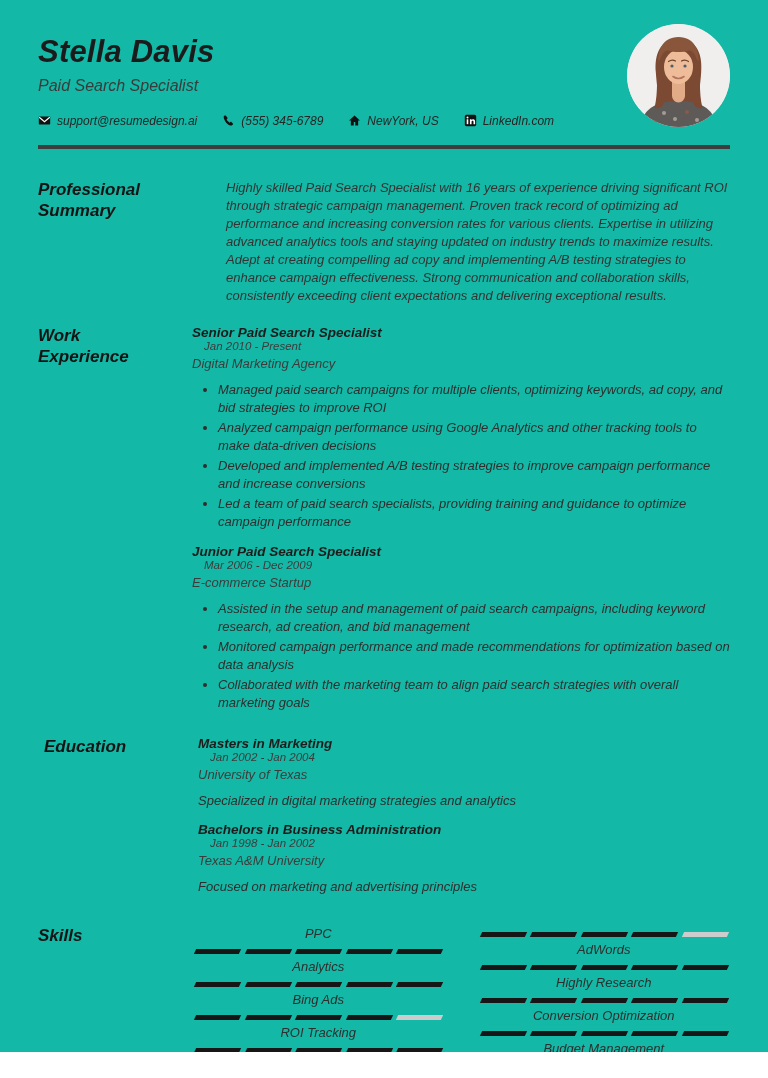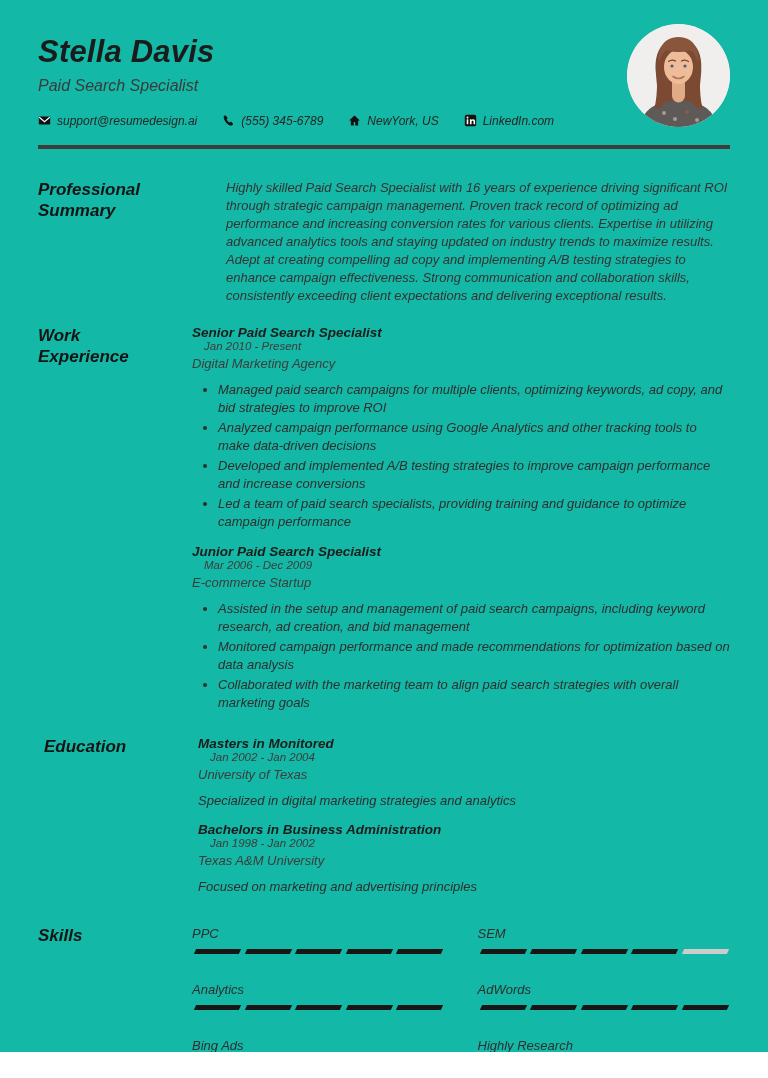--- a/index.html
+++ b/index.html
@@ -51,21 +51,21 @@
   .entry ul{margin:9px 0 0 0;padding-left:26px;}
   .entry li{font-size:13px;line-height:18px;color:var(--body);margin-bottom:2px;}
   .entry + .entry{margin-top:13px;}
 
   .education-section{margin-top:22px;padding-left:44px;}
   .degree-desc{font-size:13px;color:var(--body);margin-top:9px;line-height:17px;}
 
   .skills-section{margin-top:30px;}
   .skills-grid{display:grid;grid-template-columns:1fr 1fr;column-gap:33px;}
   .skills-column{display:flex;flex-direction:column;}
-  .skill{margin-bottom:27px;}
+  .skill{margin-bottom:4px;text-align:center;}
   .skill-name{font-size:13px;color:var(--body);line-height:17px;}
   .skill-bar{display:flex;gap:6px;margin-top:7px;padding:0 3px;}
   .skill-seg{flex:1;height:5px;background:var(--bar-filled);transform:skewX(-25deg);}
   .skill-seg.empty{background:var(--bar-empty);}
 </style>
 </head>
 <body>
 
 <div class="page">
 
@@ -177,21 +177,21 @@
           </ul>
   </div>
       </div>
   </div>
 
   <div class="section education-section">
     <div class="section-label">Education</div>
     <div>
         <div class="entry">
     <div class="entry-head">
-      <span class="entry-title">Masters in Monitored</span>
+      <span class="entry-title">Masters in Marketing</span>
       <span class="entry-date">Jan 2002 - Jan 2004</span>
     </div>
     <div class="entry-sub">University of Texas</div>
     <div class="degree-desc">Specialized in digital marketing strategies and analytics</div>
   </div>
         <div class="entry">
     <div class="entry-head">
       <span class="entry-title">Bachelors in Business Administration</span>
       <span class="entry-date">Jan 1998 - Jan 2002</span>
     </div>
@@ -251,21 +251,20 @@
               <div class="skill-seg"></div>
               <div class="skill-seg"></div>
               <div class="skill-seg"></div>
               <div class="skill-seg"></div>
               <div class="skill-seg"></div>
             </div>
   </div>
         </div>
       <div class="skills-column">
           <div class="skill">
-    <div class="skill-name">SEM</div>
     <div class="skill-bar">
               <div class="skill-seg"></div>
               <div class="skill-seg"></div>
               <div class="skill-seg"></div>
               <div class="skill-seg"></div>
               <div class="skill-seg empty"></div>
             </div>
   </div>
           <div class="skill">
     <div class="skill-name">AdWords</div>

